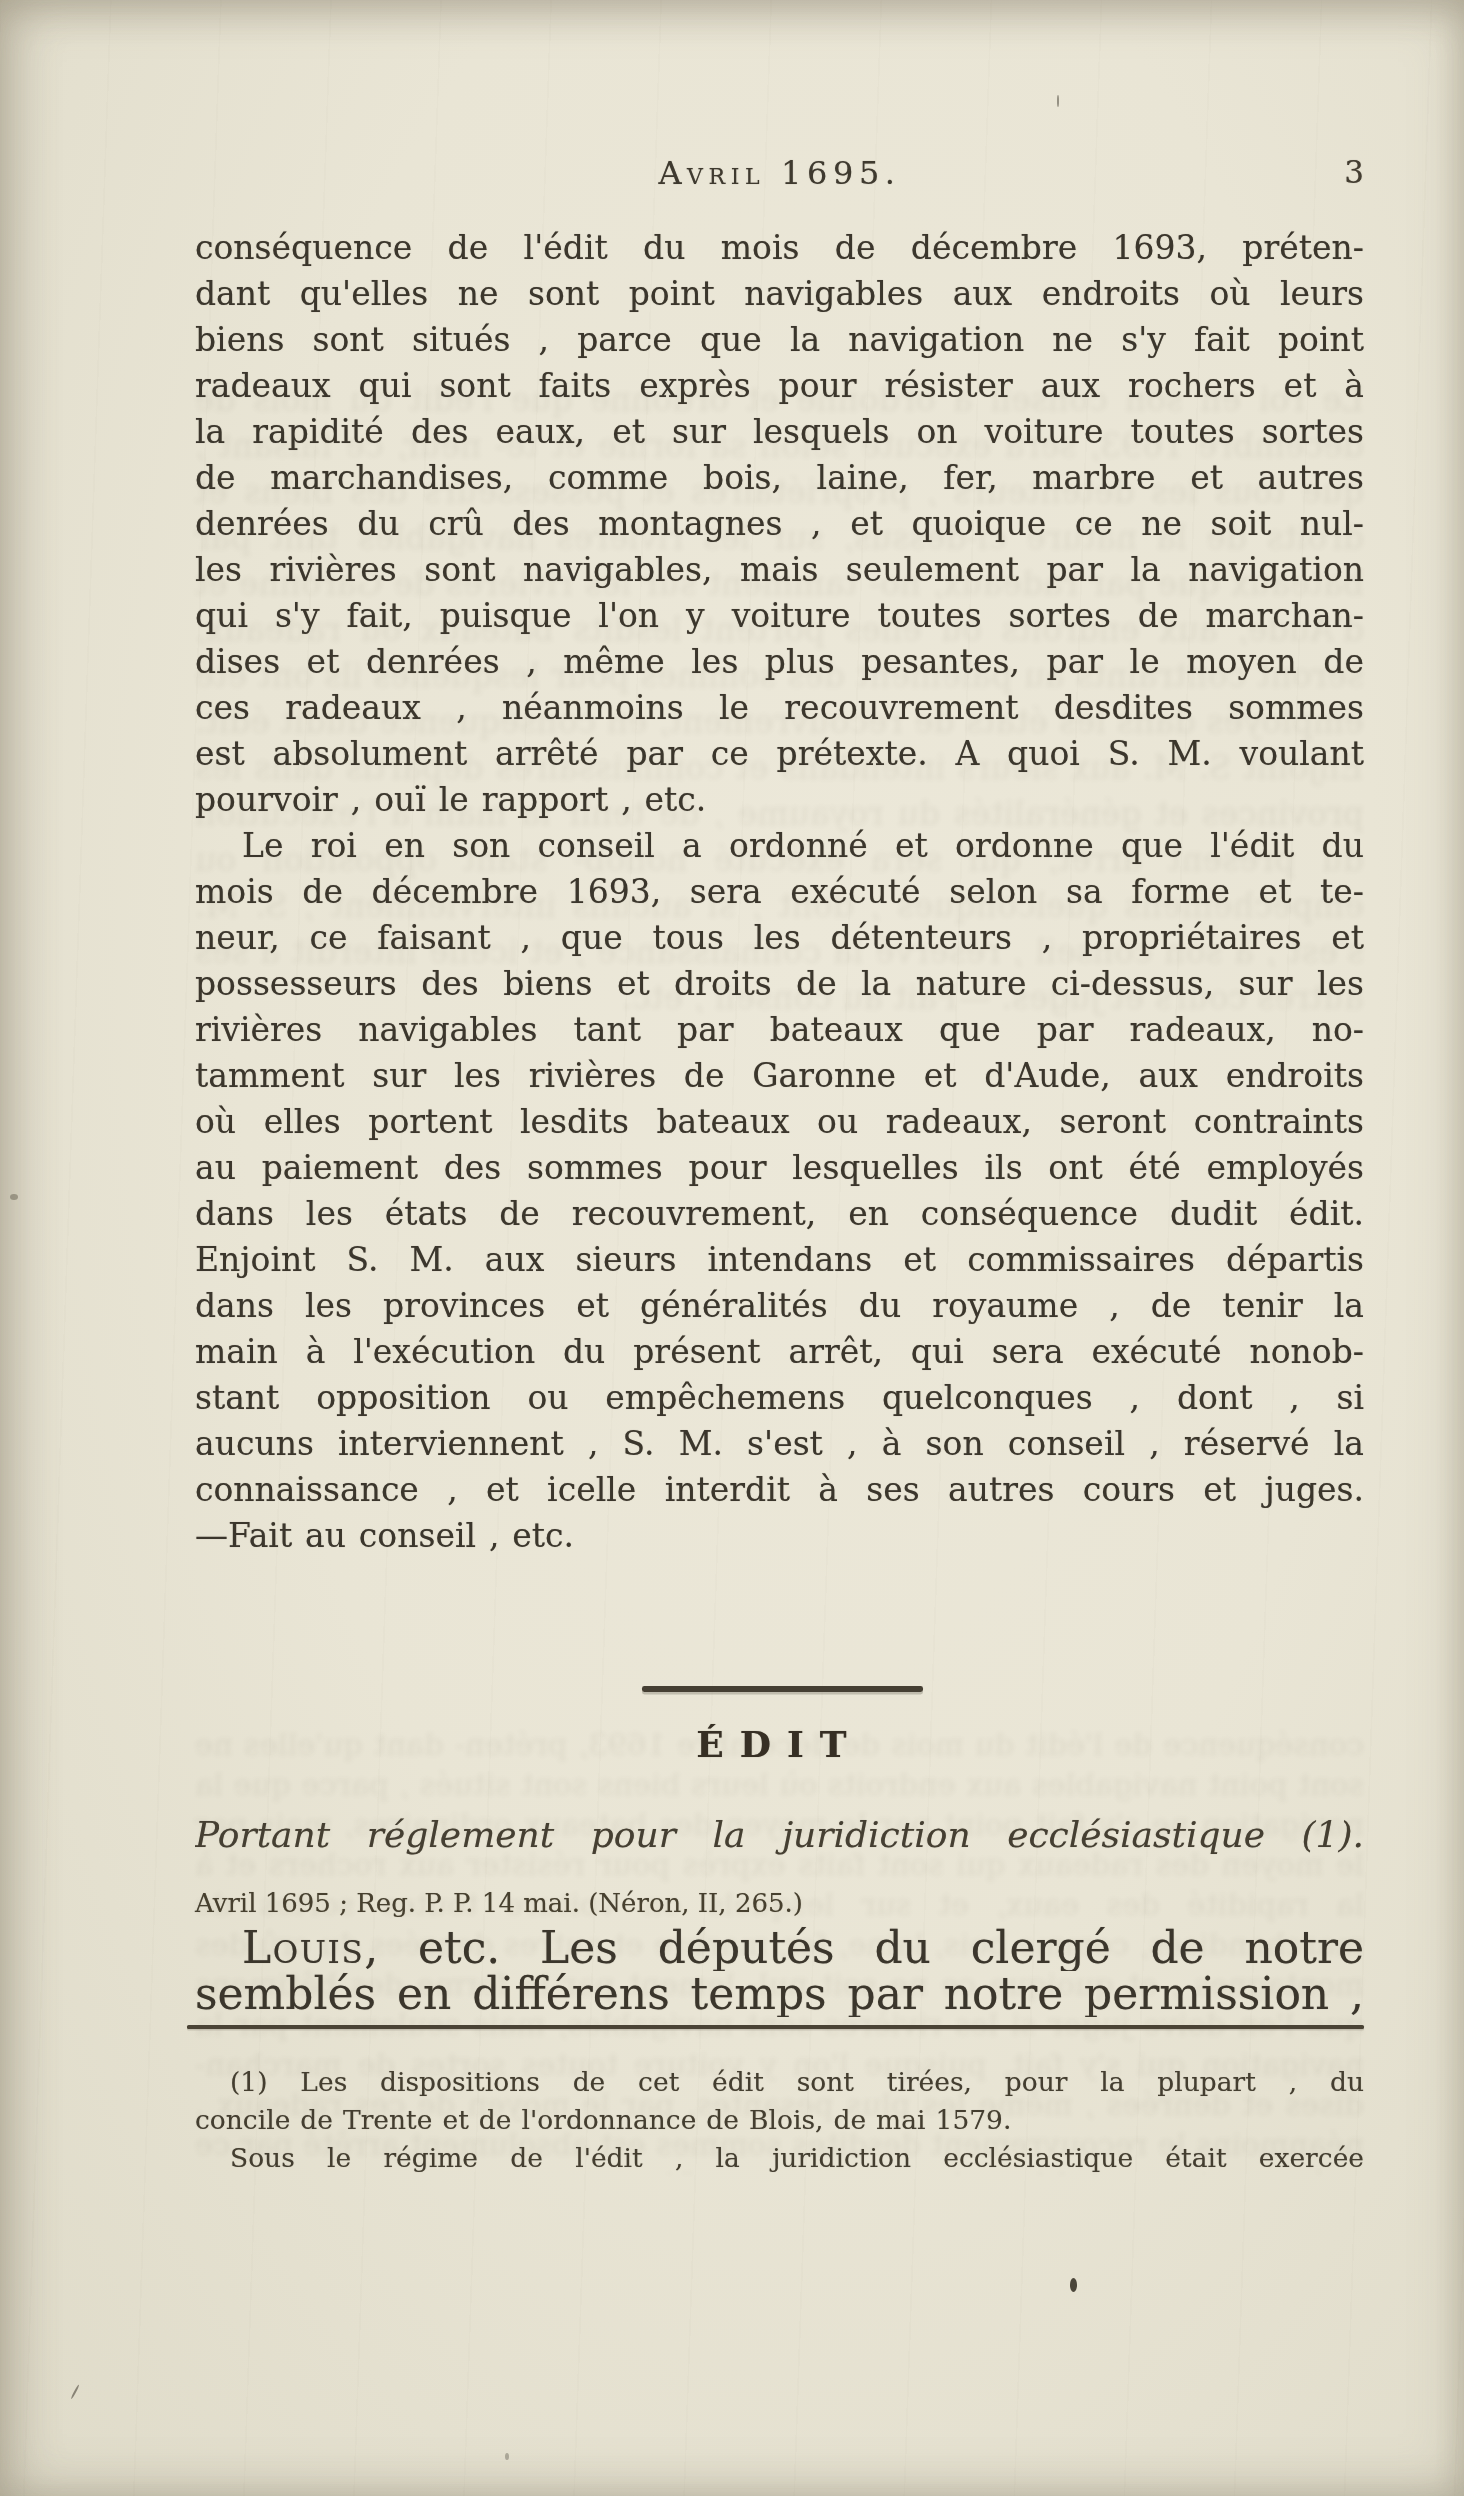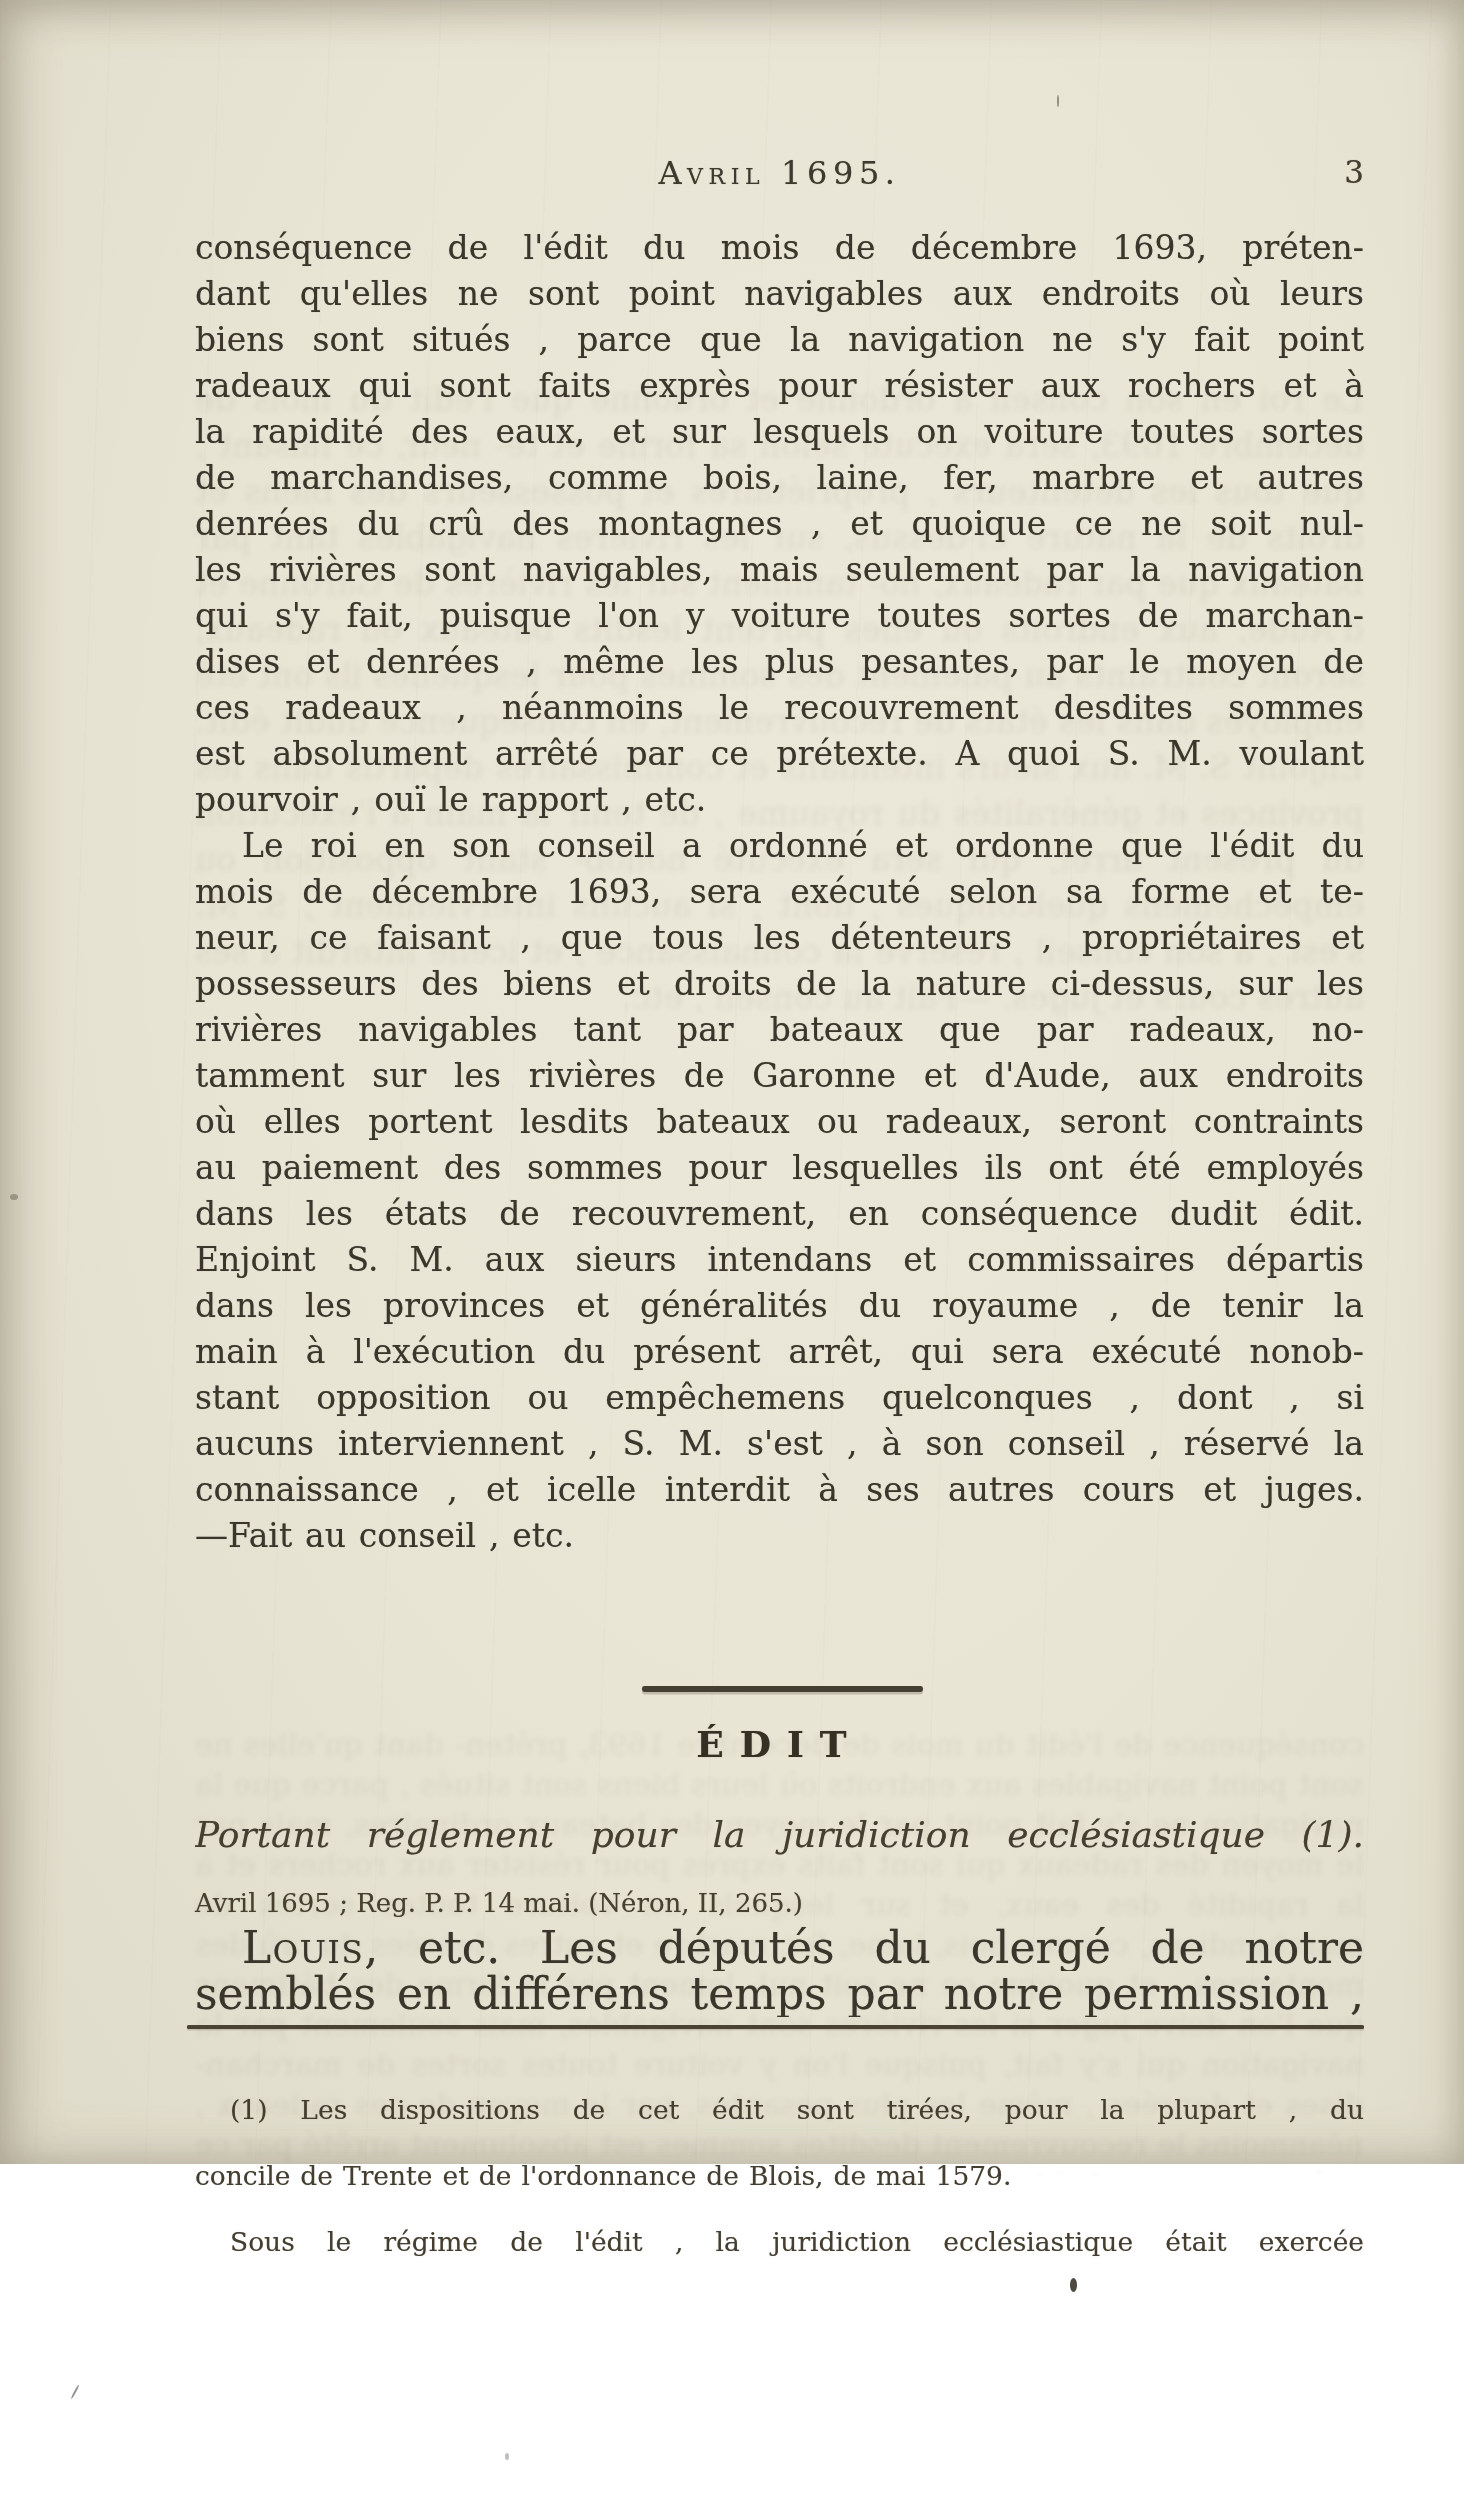--- a/index.html
+++ b/index.html
@@ -2,21 +2,21 @@
 <html style="font-size:13px"><head>
 <meta charset="utf-8">
 <style>
   html,body{margin:0;padding:0;}
   body{
     width:1465px;height:2512px;
     font-family:"DejaVu Serif","Liberation Serif",serif;
     overflow:hidden;
   }
   .page{
-    position:relative;width:1465px;height:2164px;
+    position:relative;width:1465px;height:2496px;
     background:
       repeating-linear-gradient(92deg, rgba(110,100,78,.025) 0 1.6px, transparent 1.6px 110px),
       radial-gradient(ellipse at 55% 38%, #ece8d9 0%, #e9e5d5 50%, #dfdbc9 100%);
     color:#3b362c;
   }
   .page::after{
     content:"";position:absolute;inset:0;pointer-events:none;
     box-shadow:
       inset 0 0 56px rgba(120,110,88,.28),
       inset 22.5px 0 44px rgba(110,100,80,.16),
@@ -79,21 +79,21 @@
   .footnote-rule{
     position:absolute;left:187px;top:2025px;width:1177px;height:4px;
     background:#4a4335;border-radius:1.6px;
     box-shadow:0 1.6px 0 rgba(74,67,53,.2);
   }
   .footnote{
     position:absolute;left:195px;top:2063px;width:1169px;
     font-size:26.5px;color:#443e30;word-spacing:1.6px;
     text-shadow:0 0 0.8px rgba(59,54,44,.4);
   }
-  .footnote .line{height:38px;line-height:38px;margin-top:28px;}
+  .footnote .line{height:38px;line-height:38px;}
   .footnote .line.indent{text-indent:35px;}
   
   .ghost{
     position:absolute;transform:scaleX(-1);filter:blur(2.4px);
     opacity:.075;color:#4a4332;font-size:33px;line-height:46px;
     text-align:justify;overflow:hidden;pointer-events:none;
   }
   #ghost-upper{left:195px;top:377px;width:1169px;height:947px;}
   #ghost-lower{left:195px;top:1725px;width:1169px;height:449px;font-size:30.5px;line-height:40px;}
   

